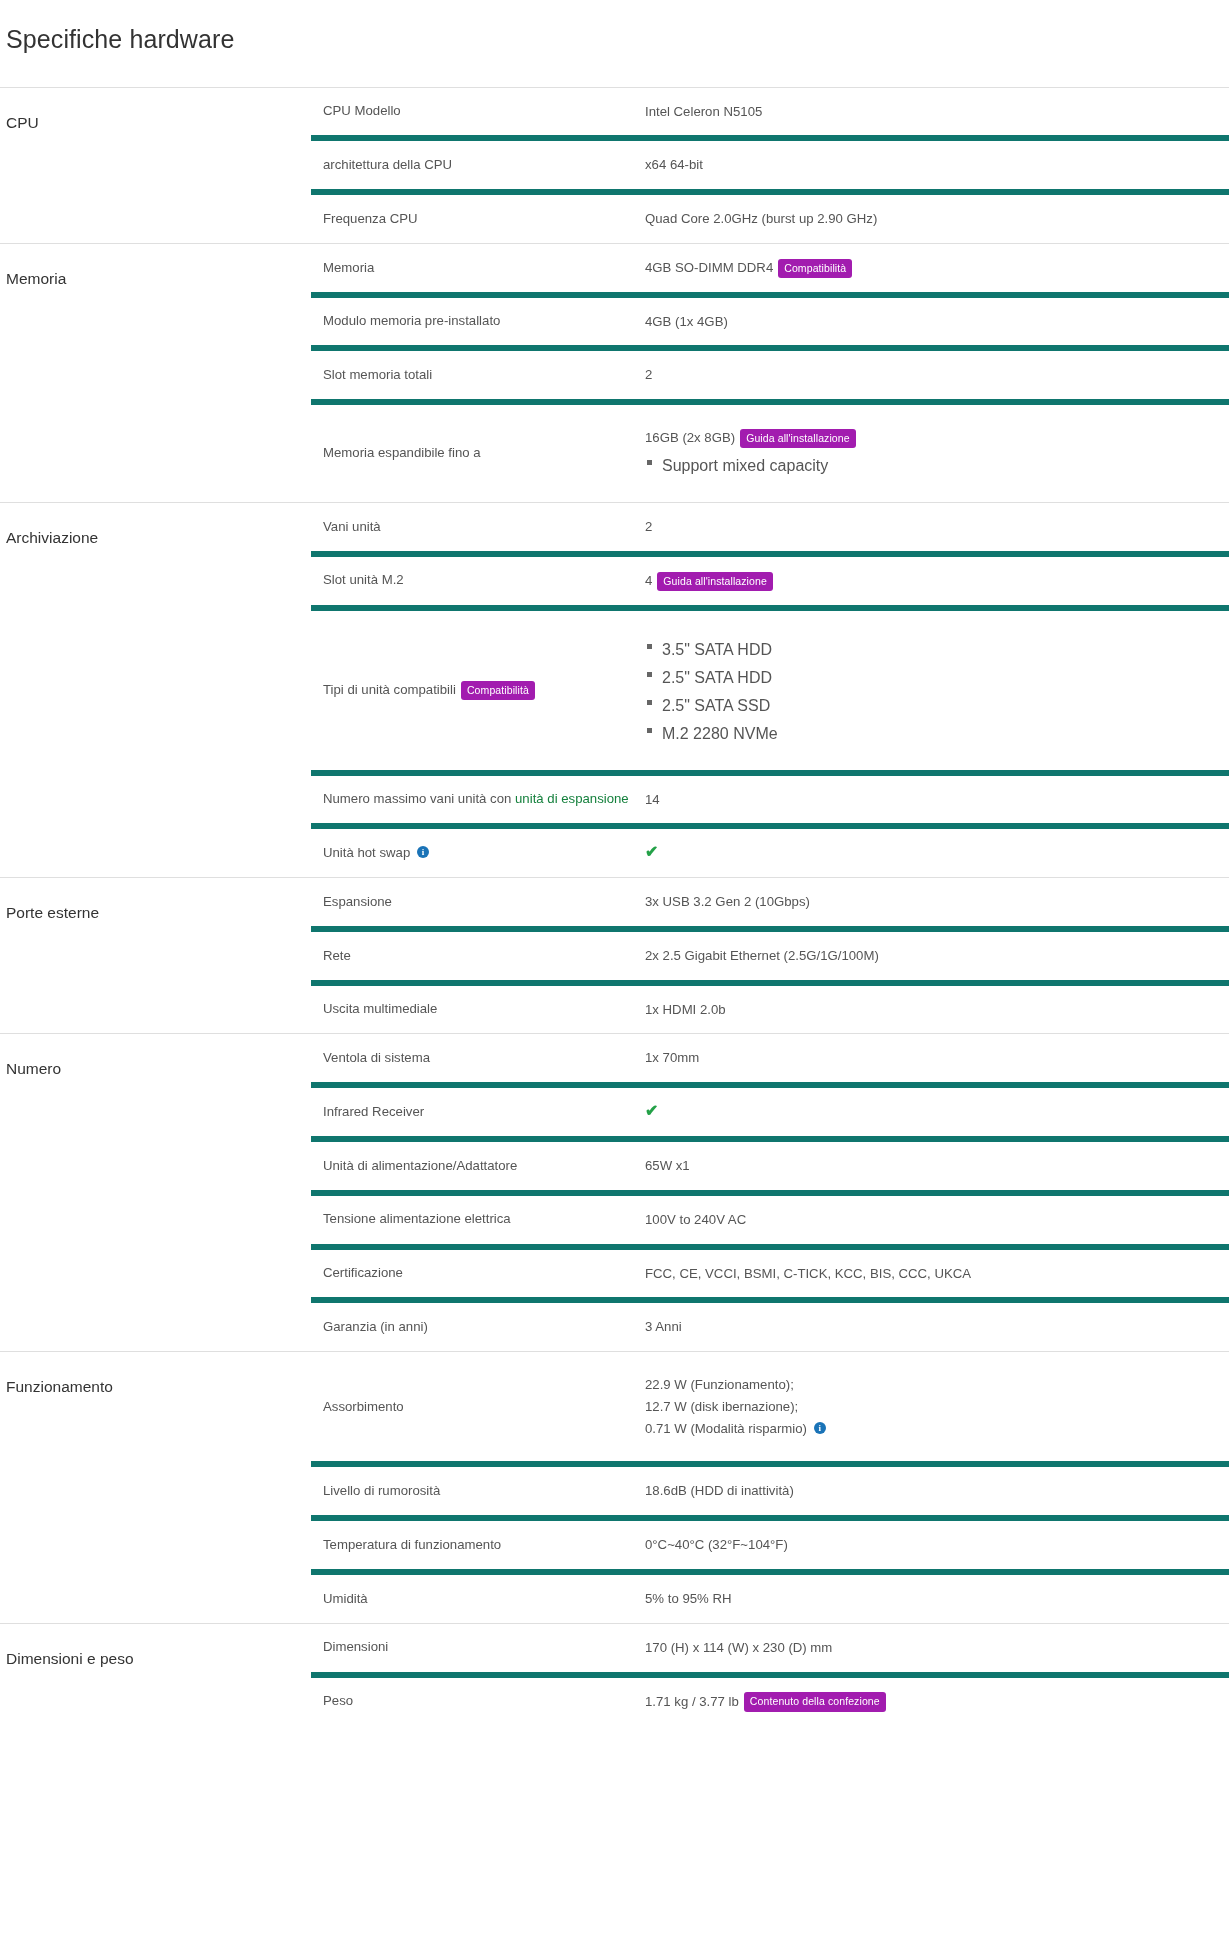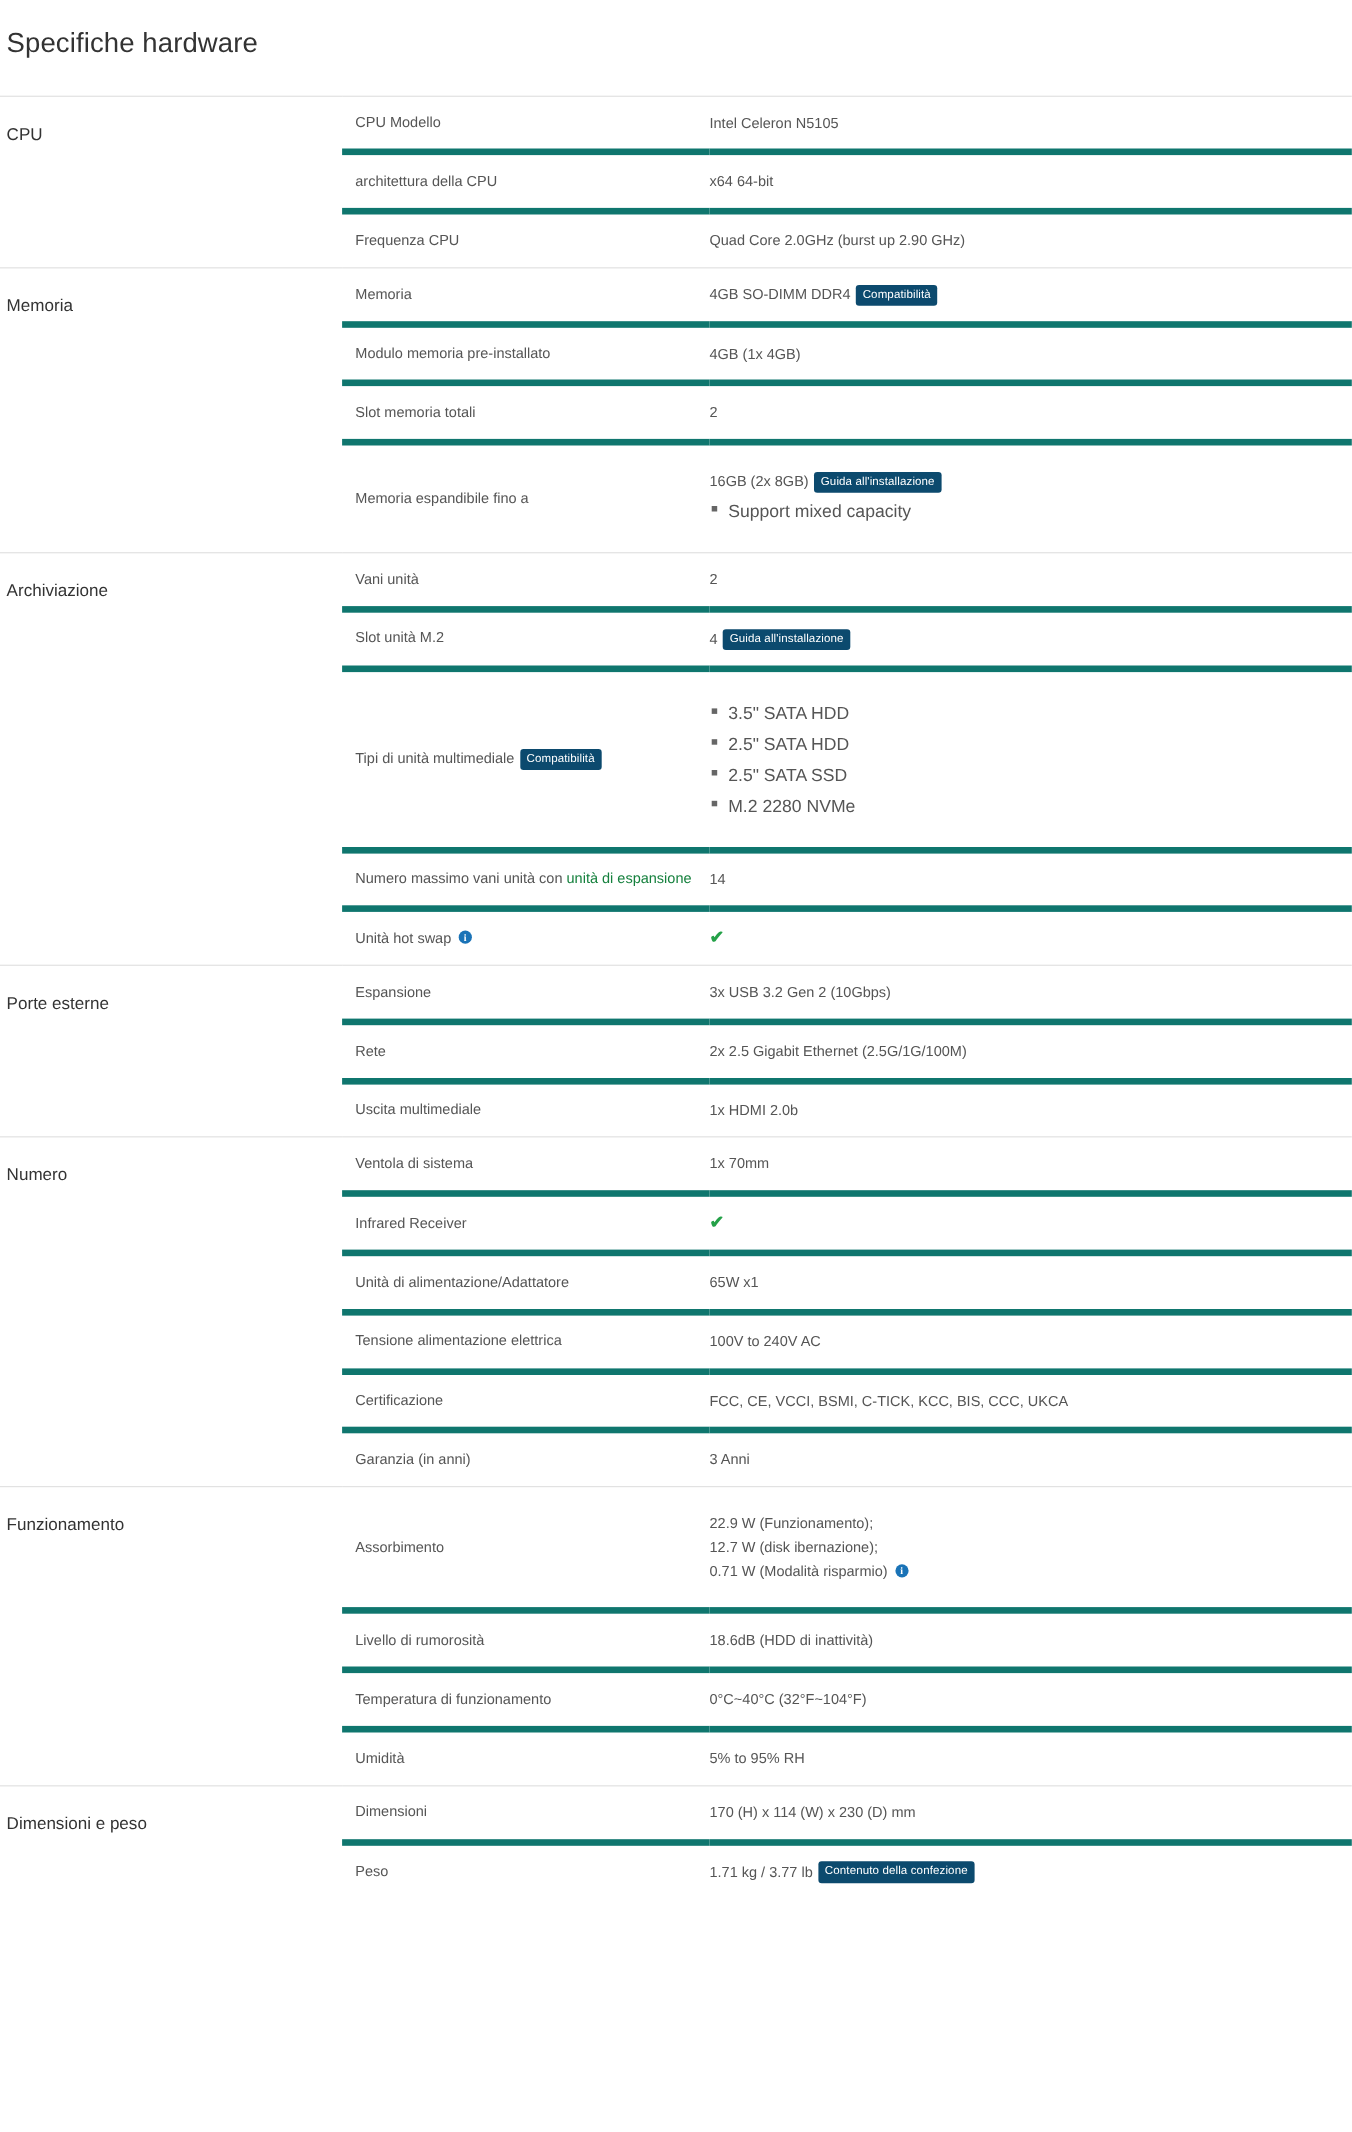--- a/index.html
+++ b/index.html
@@ -73,21 +73,21 @@
     color: #555555;
     vertical-align: middle;
     line-height: 1.65;
   }
   .tall td.label-cell, .tall td.value-cell {
     padding-top: 22px;
     padding-bottom: 22px;
   }
   .badge {
     display: inline-block;
-    background: #0c4a6e;
+    background: #a21caf;
     color: #ffffff;
     font-size: 10.5px;
     line-height: 1;
     padding: 4px 6px 5px 6px;
     border-radius: 3px;
     margin-left: 5px;
     vertical-align: middle;
     white-space: nowrap;
     cursor: pointer;
     letter-spacing: 0.1px;
@@ -211,21 +211,21 @@
               <tbody>
                 <tr class="spec-row first-row">
                   <td class="label-cell"><span>Vani unità</span></td>
                   <td class="value-cell"><span class="val-text">2</span></td>
                 </tr>
                 <tr class="spec-row">
                   <td class="label-cell"><span>Slot unità M.2</span></td>
                   <td class="value-cell"><span class="val-text">4</span><span class="badge">Guida all'installazione</span></td>
                 </tr>
                 <tr class="spec-row tall">
-                  <td class="label-cell"><span>Tipi di unità multimediale</span><span class="badge">Compatibilità</span></td>
+                  <td class="label-cell"><span>Tipi di unità compatibili</span><span class="badge">Compatibilità</span></td>
                   <td class="value-cell">
                     <ul class="bullet-list">
                       <li>3.5" SATA HDD</li>
                       <li>2.5" SATA HDD</li>
                       <li>2.5" SATA SSD</li>
                       <li>M.2 2280 NVMe</li>
                     </ul>
                   </td>
                 </tr>
                 <tr class="spec-row">

